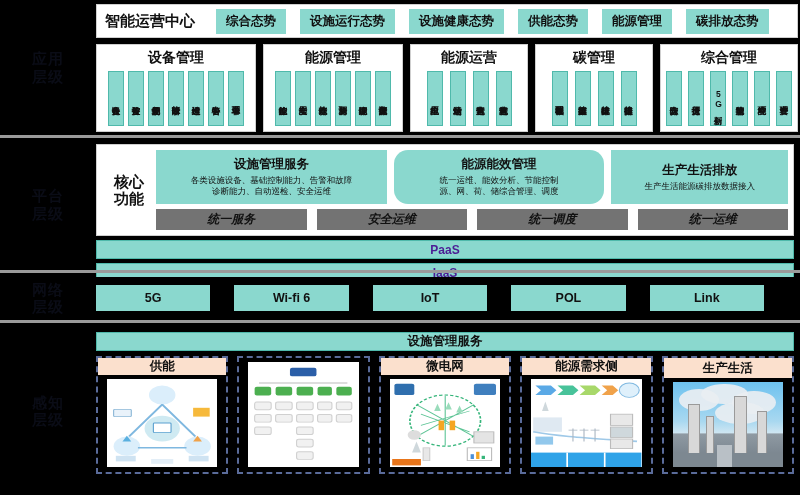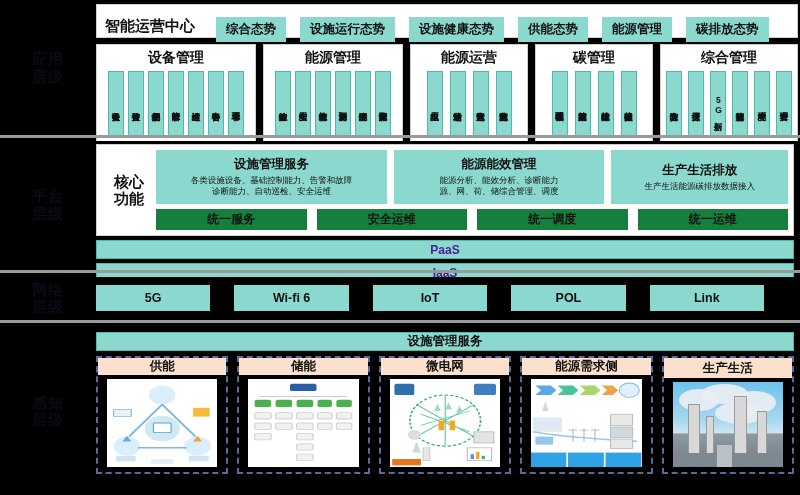--- a/index.html
+++ b/index.html
@@ -12,27 +12,27 @@
   .band{position:absolute;left:0;width:800px;background:#000;display:flex;}
   .band-label{width:96px;flex:0 0 96px;display:flex;align-items:center;
               justify-content:center;color:#0a0c16;font-weight:bold;font-size:15px;
               letter-spacing:1px;line-height:1.15;text-align:center;}
   .band-body{flex:1 1 auto;position:relative;padding:0 6px 0 0;}
 
   .sep{position:absolute;left:0;width:800px;height:3px;background:#9a9a9a;}
 
   
   .app-topbar{background:#fff;border:1px solid #cfcfcf;height:34px;
-              display:flex;align-items:flex-start;padding:12px 8px;box-sizing:border-box;font-family:Liberation Serif, serif;}
+              display:flex;align-items:center;padding:12px 8px;box-sizing:border-box;font-family:Liberation Serif, serif;}
   .app-topbar .title{font-size:15px;font-weight:bold;color:#111;margin-right:14px;
                      white-space:nowrap;}
   .pill{background:#8ad8ce;color:#111;font-size:12.5px;font-weight:bold;
         padding:4px 10px;margin:0 7px;white-space:nowrap;}
 
-  .app-groups{display:flex;margin-top:6px;height:100px;gap:7px;}
+  .app-groups{display:flex;margin-top:6px;height:88px;gap:7px;}
   .grp{background:#fff;border:1px solid #cfcfcf;display:flex;flex-direction:column;
        align-items:center;padding:3px 5px 5px;box-sizing:border-box;}
   .grp-title{font-size:14px;font-weight:bold;color:#111;margin:1px 0 4px;white-space:nowrap;}
   .grp-items{display:flex;gap:4px;flex:1 1 auto;}
   .vchip{background:#8ad8ce;border:1px solid #4fb9ab;width:16px;
          writing-mode:vertical-rl;text-orientation:upright;
          font-size:8.5px;line-height:1.05;font-weight:bold;color:#111;
          display:flex;align-items:center;justify-content:center;
          padding:3px 0;box-sizing:border-box;letter-spacing:0px;}
 
@@ -41,22 +41,22 @@
              padding:5px;display:flex;}
   .core-lbl{width:54px;flex:0 0 54px;display:flex;align-items:center;justify-content:center;
             font-size:15px;font-weight:bold;color:#111;line-height:1.15;text-align:center;}
   .core-right{flex:1 1 auto;display:flex;flex-direction:column;gap:5px;}
   .core-row1{display:flex;gap:7px;height:56px;}
   .core-box{background:#8ad8ce;flex:1 1 0;display:flex;flex-direction:column;
             align-items:center;justify-content:center;padding:3px 4px;box-sizing:border-box;}
   .core-box .cb-t{font-size:12.5px;font-weight:bold;color:#111;margin-bottom:2px;}
   .core-box .cb-s{font-size:8.5px;color:#111;line-height:1.3;text-align:center;}
   .core-row2{display:flex;gap:10px;height:22px;}
-  .uni{background:#15803d;flex:1 1 0;display:flex;align-items:center;justify-content:center;
-       font-size:12px;font-weight:bold;color:#111;}
+  .uni{background:#737373;flex:1 1 0;display:flex;align-items:center;justify-content:center;
+       font-size:12px;font-weight:bold;color:#111;font-style:italic;}
   .aas{background:#8ad8ce;border:1px solid #4fb9ab;height:19px;margin-top:4px;
        display:flex;align-items:center;justify-content:center;
        font-size:12px;font-weight:bold;color:#4c1d95;box-sizing:border-box;}
 
   
   .net-row{display:flex;gap:24px;align-items:center;height:28px;padding-right:30px;}
   .net-chip{background:#8ad8ce;flex:1 1 0;height:26px;display:flex;align-items:center;
             justify-content:center;font-size:12.5px;font-weight:bold;color:#111;}
 
   
@@ -172,23 +172,23 @@
       <div class="plat-card" style="margin-top:3px;height:92px;">
         <div class="core-lbl" style="white-space:pre-line;">核心
 功能</div>
         <div class="core-right">
           <div class="core-row1">
             <div class="core-box" style="flex:1.32;">
               <div class="cb-t">设施管理服务</div>
               <div class="cb-s" style="white-space:pre-line;">各类设施设备、基础控制能力、告警和故障
 诊断能力、自动巡检、安全运维</div>
             </div>
-            <div class="core-box" style="flex:1.20;">
+            <div class="core-box" style="flex:1.20;border-radius:14px;">
               <div class="cb-t">能源能效管理</div>
-              <div class="cb-s" style="white-space:pre-line;">能源分析、能效分析、诊断能力
+              <div class="cb-s" style="white-space:pre-line;">统一运维、能效分析、节能控制
 源、网、荷、储综合管理、调度</div>
             </div>
             <div class="core-box" style="flex:1;">
               <div class="cb-t">生产生活排放</div>
               <div class="cb-s" style="white-space:pre-line;">生产生活能源碳排放数据接入</div>
             </div>
           </div>
           <div class="core-row2">
             <div class="uni">统一服务</div>
             <div class="uni">安全运维</div>
@@ -245,21 +245,20 @@
               <rect x="8" y="96" width="18" height="7" fill="#cfe3f2"></rect>
               <rect x="74" y="96" width="18" height="7" fill="#cfe3f2"></rect>
               <rect x="40" y="100" width="20" height="6" fill="#e3eef7"></rect>
               <path d="M14 78 l4 -7 l4 7 z" fill="#5ab0e0"></path>
               <path d="M78 78 l4 -7 l4 7 z" fill="#f0a24a"></path>
             </svg>
           </div>
         </div>
 
         <div class="scard">
-          <div class="scard-t">储能</div>
           <div class="thumb">
             <svg viewBox="0 0 100 110" width="100%" height="100%" preserveAspectRatio="none">
               <rect x="38" y="6" width="24" height="9" rx="2" fill="#2b5fa8"></rect>
               <line x1="10" y1="22" x2="90" y2="22" stroke="#bbb" stroke-width="1"></line>
               <g fill="#4caf50">
                 <rect x="6" y="26" width="15" height="9" rx="2"></rect>
                 <rect x="25" y="26" width="15" height="9" rx="2"></rect>
                 <rect x="44" y="26" width="15" height="9" rx="2"></rect>
                 <rect x="63" y="26" width="13" height="9" rx="2"></rect>
                 <rect x="80" y="26" width="14" height="9" rx="2"></rect>

